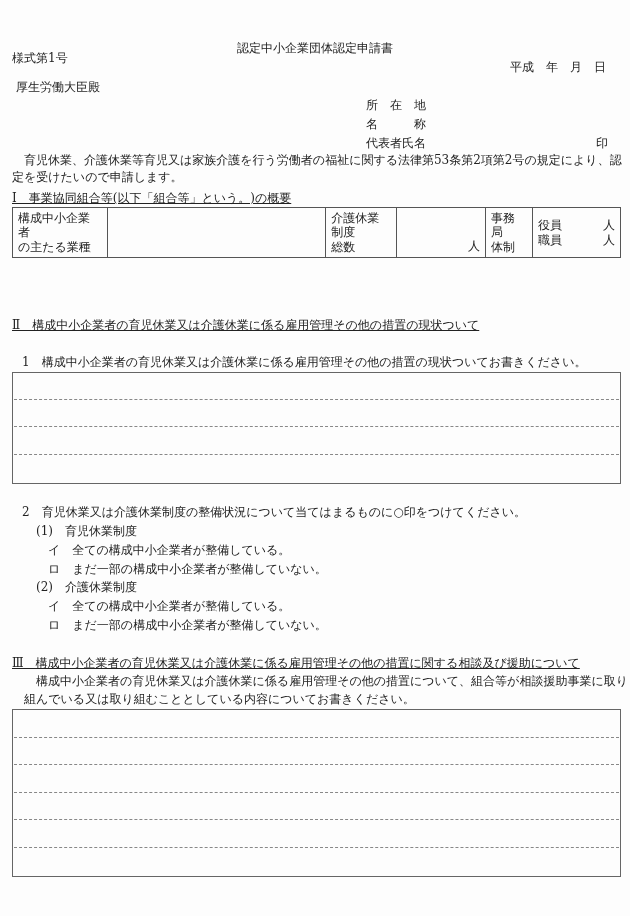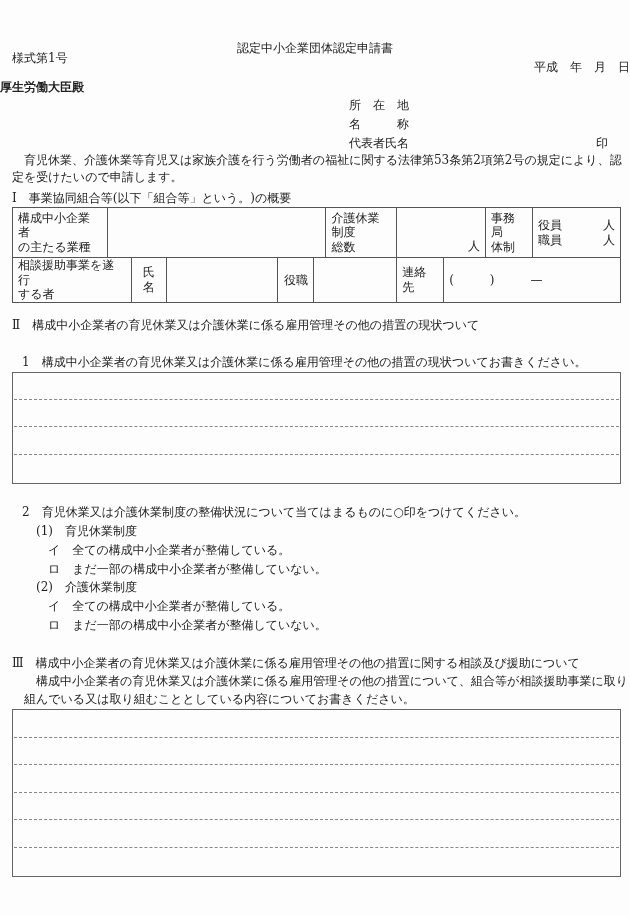--- a/index.html
+++ b/index.html
@@ -1,26 +1,26 @@
 <!DOCTYPE html>
 <html><head>
 <meta charset="utf-8">
 <style>
   html, body { margin:0; padding:0; background:#fdfdfd; }
   body { width:630px; height:916px; position:relative; overflow:hidden;
          font-family: "DejaVu Serif", "Liberation Serif", serif; color:#222; font-size:12px; }
   .abs { position:absolute; white-space:nowrap; line-height:14px; }
   .form-no { left:12px; top:22px;margin-top:29px; }
   .title { left:0; width:630px; text-align:center; top:41px; }
-  .date { right:0; top:60px; word-spacing:0; }
-  .addressee { left:0; top:80px;font-weight:bold; }
-  .field { left:349px; }
+  .date { right:24px; top:60px; word-spacing:0; }
+  .addressee { left:16px; top:80px; }
+  .field { left:366px; }
   .seal { left:596px; top:136px; }
   .para { left:12px; width:610px; white-space:normal; line-height:17px; }
-  .sec { left:12px; }
+  .sec { left:12px;text-decoration:underline; }
   table.t1 { position:absolute; left:12px; top:207px; width:609px; border-collapse:collapse; }
   table.t1 td { border:1px solid #555; padding:0 5px; font-size:12px; line-height:14.5px; vertical-align:middle; }
   .r1 td { height:27px; }
   .r2 td { height:45px; }
   .r3 td { height:29px; }
   .box { position:absolute; left:12px; width:607px; border:1px solid #666; }
   .dot { position:absolute; left:1px; right:1px; border-top:1px dashed #888; height:0; }
   .jr { text-align:right; }
   .c { text-align:center; }
 </style>
@@ -64,30 +64,20 @@
       <div style="display:flex;justify-content:space-between">
             <span>役員</span>
             <span>人</span>
           </div>
       <div style="display:flex;justify-content:space-between">
             <span>職員</span>
             <span>人</span>
           </div>
     </td>
   </tr>
-  <tr class="r3">
-    <td colspan="2"><span>相談援助事業を遂行</span><br><span>する者</span></td>
-    <td class="c">氏名</td>
-    <td></td>
-    <td class="c">役職</td>
-    <td colspan="2"></td>
-
-    <td>連絡先</td>
-    <td colspan="3">(　　　)　　　—</td>
-  </tr>
 </tbody>
   </table>
 
 <div class="abs sec" style="top:318px">Ⅱ　構成中小企業者の育児休業又は介護休業に係る雇用管理その他の措置の現状ついて</div>
 <div class="abs" style="left:22px;top:355px">1　構成中小企業者の育児休業又は介護休業に係る雇用管理その他の措置の現状ついてお書きください。</div>
 
 <div class="box" style="top:372px;height:110px">
   <div class="dot" style="top:26px"></div>
   <div class="dot" style="top:53px"></div>
   <div class="dot" style="top:81px"></div>

